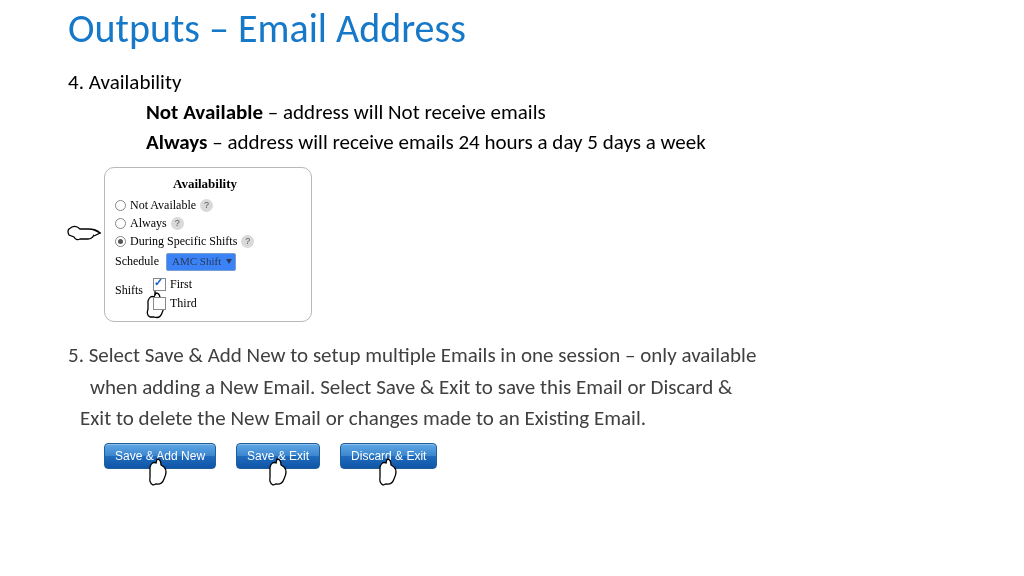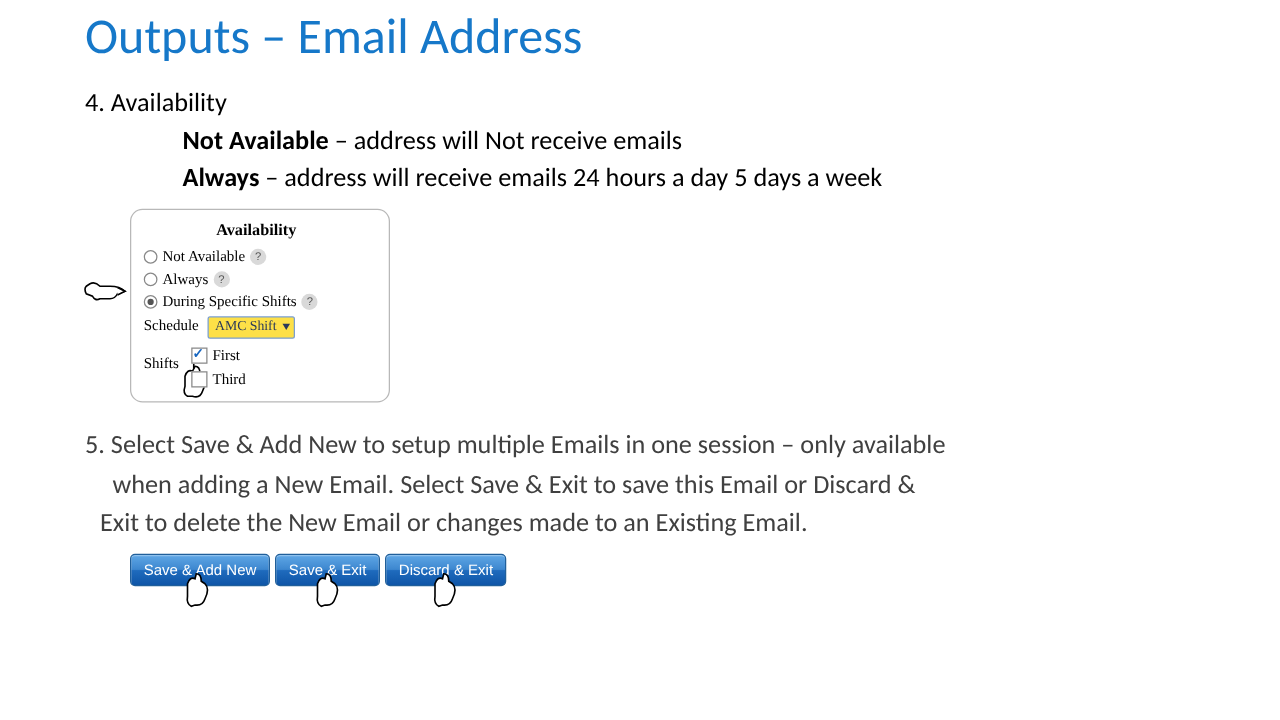--- a/index.html
+++ b/index.html
@@ -20,37 +20,37 @@
   .opt{display:flex;align-items:center;gap:4px;margin:3px 0;}
   .radio{width:9px;height:9px;border:1px solid #888;border-radius:50%;
          display:inline-block;flex:0 0 auto;}
   .radio.sel::after{content:"";display:block;width:5px;height:5px;background:#555;
                     border-radius:50%;margin:2px;}
   .q{width:13px;height:13px;border-radius:50%;background:#d9d9d9;color:#555;
      font-size:9px;line-height:13px;text-align:center;font-family:Arial,sans-serif;
      display:inline-block;flex:0 0 auto;}
   .sched-row{margin-top:4px;}
   .sched-lbl{font-size:12px;margin-right:4px;}
-  .sched-sel{display:inline-block;border:1px solid #7a9ecf;background:#fde047;
+  .sched-sel{display:inline-block;border:1px solid #7a9ecf;background:#3b82f6;
              color:#2a3a5a;font-size:11px;height:16px;line-height:14px;
              padding:0 14px 0 5px;border-radius:2px;position:relative;}
   .sched-sel::after{content:"";position:absolute;right:3px;top:5px;
                     border-left:3px solid transparent;border-right:3px solid transparent;
                     border-top:5px solid #2a3a5a;}
   .shifts-row{display:flex;align-items:flex-start;gap:10px;margin-top:6px;}
   .shifts-row .col{display:flex;flex-direction:column;gap:4px;}
   .cb{display:flex;align-items:center;gap:4px;}
   .cbox{width:11px;height:11px;border:1px solid #888;display:inline-block;
         position:relative;flex:0 0 auto;background:#fff;}
   .cbox.ck::after{content:"✓";position:absolute;left:0;top:-3px;font-size:11px;
                   color:#1565c0;font-weight:bold;}
   
   .hand-svg{position:absolute;pointer-events:none;}
   
-  .btn-row{margin:8px 0 0 36px;display:flex;gap:4px;position:relative;height:60px;}
+  .btn-row{margin:8px 0 0 36px;display:flex;gap:20px;position:relative;height:60px;}
   .btn{position:relative;}
   .gbtn{display:inline-block;font:12px Arial,sans-serif;color:#fff;
         padding:5px 10px;border:1px solid #205f9a;border-radius:4px;
         background:linear-gradient(to bottom,#5fa7e6 0%,#3d87cf 48%,#1f6bbd 52%,#0f55a7 100%);
         box-shadow:0 1px 0 rgba(255,255,255,.3) inset;}
 </style>
 </head>
 <body>
 
 <div class="page">

